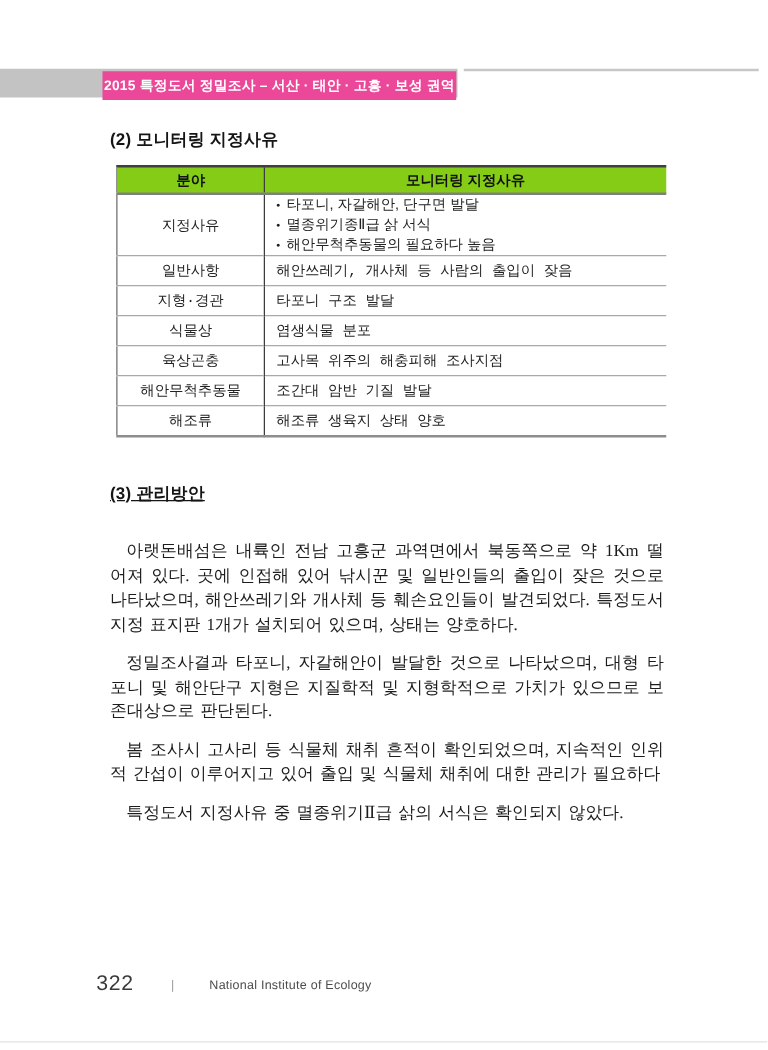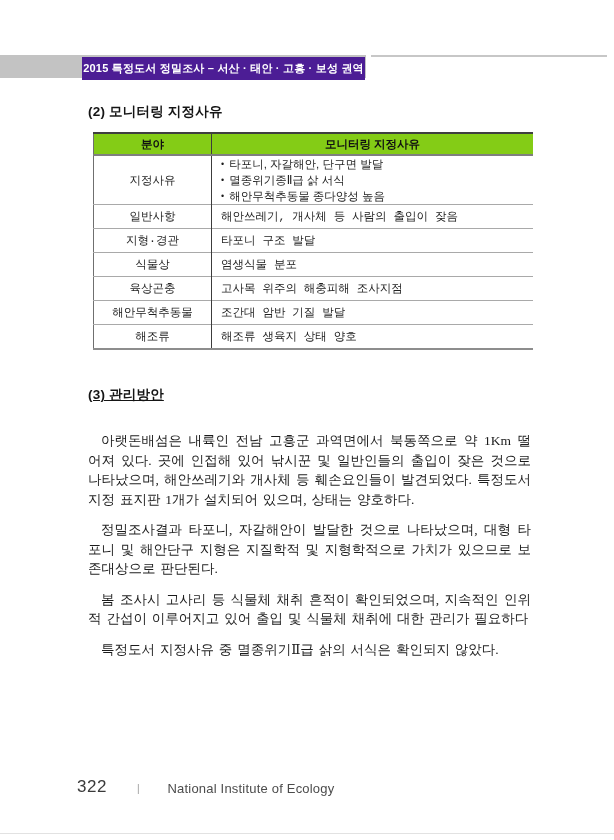--- a/index.html
+++ b/index.html
@@ -8,21 +8,21 @@
     background:#ffffff;
     font-family:"Liberation Sans","DejaVu Sans",sans-serif;
   }
   
   .header-band{
     position:absolute;top:55px;left:0;width:366px;height:23px;
     background:#c3c3c3;
   }
   .header-box{
     position:absolute;top:57px;left:82px;width:283px;height:23px;
-    background:#4c1d95;color:#ffffff;
+    background:#ec4899;color:#ffffff;
     font-size:11px;font-weight:bold;letter-spacing:0.2px;
     display:flex;align-items:center;justify-content:center;
     white-space:nowrap;
   }
   .header-line{
     position:absolute;top:55px;left:371px;width:236px;height:2px;
     background:#c7c7c7;
   }
   
   .section-title{
@@ -66,21 +66,21 @@
     text-align:justify;word-spacing:1.5px;margin-top:22px;
   }
   .body-text p{margin:0 0 11px 0;text-indent:13px;}
   
   .footer{
     position:absolute;top:777px;left:77px;
     display:flex;align-items:center;color:#3d3d3d;gap:20px;
   }
   .page-num{font-size:17px;letter-spacing:0.5px;color:#3a3a3a;}
   .footer-sep{font-size:10px;color:#9a9a9a;margin:0 8px 0 10px;transform:translateY(1px);}
-  .institute{font-size:13px;color:#4c4c4c;letter-spacing:0.2px;transform:translateY(1px);}
+  .institute{font-size:10px;color:#4c4c4c;letter-spacing:0.2px;transform:translateY(1px);}
   .bottom-edge{
     position:absolute;top:833px;left:0;width:614px;height:1px;background:#e2e2e2;
   }
 </style>
 </head>
 <body>
 
 <div class="header-band"></div>
 <div class="header-box">
   <span>2015 특정도서 정밀조사 – 서산 · 태안 · 고흥 · 보성 권역</span>
@@ -103,21 +103,21 @@
         <div class="bullet-line">
           <span class="bullet-glyph">•</span>
           <span>타포니, 자갈해안, 단구면 발달</span>
         </div>
         <div class="bullet-line">
           <span class="bullet-glyph">•</span>
           <span>멸종위기종Ⅱ급 삵 서식</span>
         </div>
         <div class="bullet-line">
           <span class="bullet-glyph">•</span>
-          <span>해안무척추동물 종다양성 높음</span>
+          <span>해안무척추동물의 필요하다 높음</span>
         </div>
       </td>
     </tr>
     <tr>
       <td class="c1">일반사항</td>
       <td class="c2">해안쓰레기, 개사체 등 사람의 출입이 잦음</td>
     </tr>
     <tr>
       <td class="c1">지형·경관</td>
       <td class="c2">타포니 구조 발달</td>

